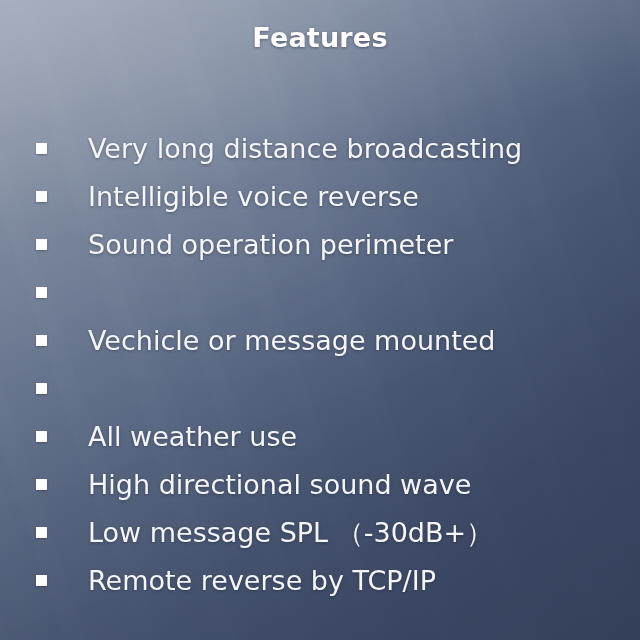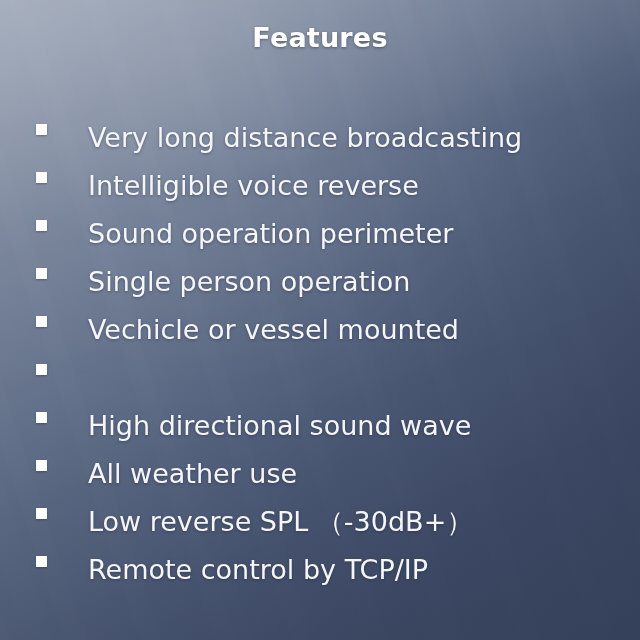--- a/index.html
+++ b/index.html
@@ -141,21 +141,21 @@
     right: 0;
     list-style: none;
     margin: 0;
     padding: 0;
   }
 
   .feature-item {
     position: relative;
     height: 48px;
     display: flex;
-    align-items: flex-start;
+    align-items: center;
     padding-left: 36px;
   }
 
   .bullet {
     width: 11px;
     height: 11px;
     background: #ffffff;
     flex: 0 0 auto;
     box-shadow: 0 1px 2px rgba(20,28,46,0.35);
   }
@@ -196,41 +196,40 @@
       <li class="feature-item">
         <span class="bullet"></span>
         <span class="feature-text">Intelligible voice reverse</span>
       </li>
       <li class="feature-item">
         <span class="bullet"></span>
         <span class="feature-text">Sound operation perimeter</span>
       </li>
       <li class="feature-item">
         <span class="bullet"></span>
-        <span class="feature-text">Single person operation</span>
-      </li>
-      <li class="feature-item">
-        <span class="bullet"></span>
-        <span class="feature-text">Vechicle or vessel mounted</span>
-      </li>
-      <li class="feature-item">
-        <span class="bullet"></span>
+      </li>
+      <li class="feature-item">
+        <span class="bullet"></span>
+        <span class="feature-text">Vechicle or message mounted</span>
+      </li>
+      <li class="feature-item">
+        <span class="bullet"></span>
+      </li>
+      <li class="feature-item">
+        <span class="bullet"></span>
+        <span class="feature-text">All weather use</span>
       </li>
       <li class="feature-item">
         <span class="bullet"></span>
         <span class="feature-text">High directional sound wave</span>
       </li>
       <li class="feature-item">
         <span class="bullet"></span>
-        <span class="feature-text">All weather use</span>
-      </li>
-      <li class="feature-item">
-        <span class="bullet"></span>
-        <span class="feature-text">Low reverse SPL （-30dB+）</span>
-      </li>
-      <li class="feature-item">
-        <span class="bullet"></span>
-        <span class="feature-text">Remote control by TCP/IP</span>
+        <span class="feature-text">Low message SPL （-30dB+）</span>
+      </li>
+      <li class="feature-item">
+        <span class="bullet"></span>
+        <span class="feature-text">Remote reverse by TCP/IP</span>
       </li>
     </ul>
 
   </div>
 </div>
 
 </body></html>

